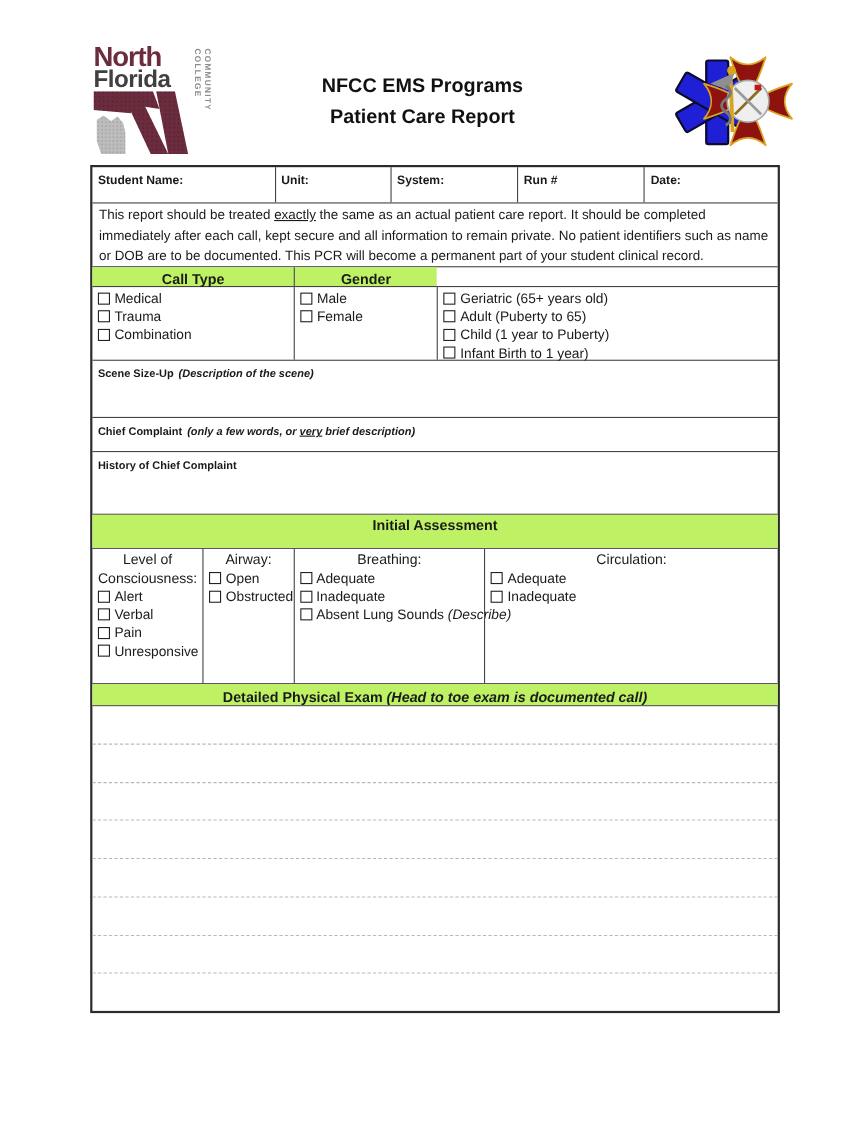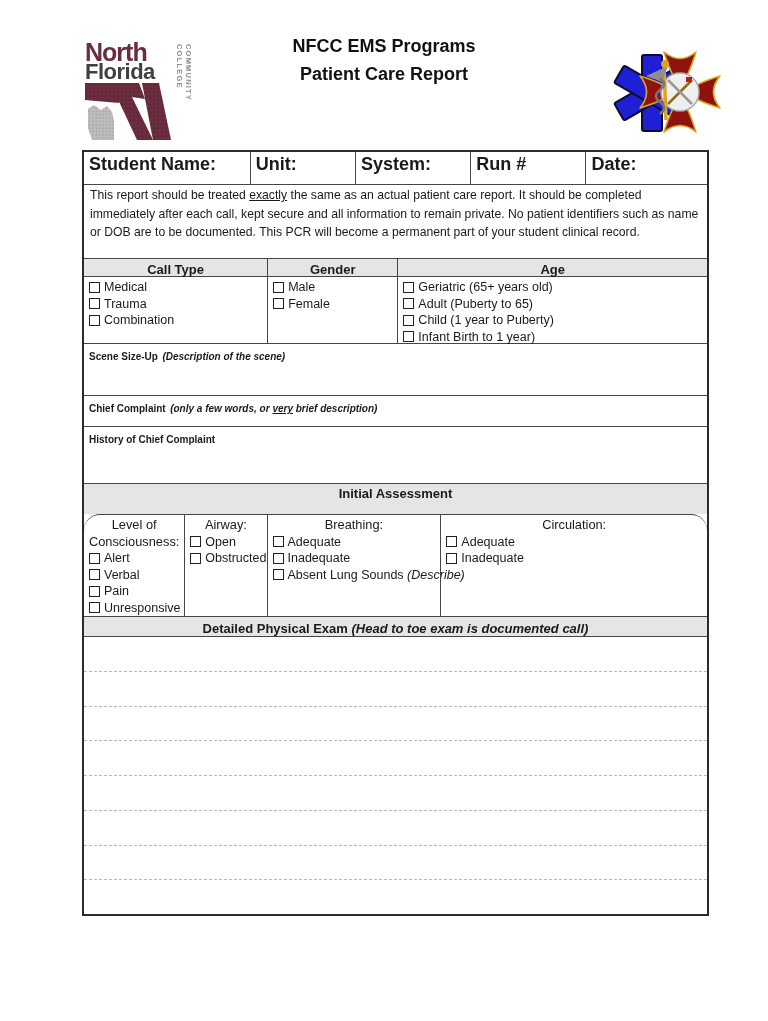--- a/index.html
+++ b/index.html
@@ -11,45 +11,45 @@
   .page{position:absolute;inset:0;padding-left:30px;}
 
   
   .hdr{position:absolute;left:0;top:0;width:768px;height:150px;}
   .nfcc-logo{position:absolute;left:85px;top:42px;width:100px;height:102px;}
   .nfcc-word1{font-weight:bold;font-size:25px;line-height:20px;letter-spacing:-1px;color:#6b2c3e;}
   .nfcc-word2{font-weight:bold;font-size:22px;line-height:20px;letter-spacing:-0.5px;color:#404040;}
   .nfcc-side{position:absolute;right:-8px;top:2px;height:100px;
     writing-mode:vertical-rl;font-size:7.5px;letter-spacing:1.2px;color:#8d8d8d;font-weight:bold;}
   .nfcc-shape{position:absolute;left:0;top:41px;}
-  .title-block{position:absolute;left:0;top:32px;width:768px;text-align:center;}
+  .title-block{position:absolute;left:0;top:64px;width:768px;text-align:center;}
   .title-line{font-weight:bold;font-size:18px;line-height:28px;color:#111;}
   .emblem{position:absolute;left:612px;top:44px;width:110px;height:96px;}
 
   
   .form{position:absolute;left:82px;top:150px;width:623px;border:2px solid #2b2b2b;background:#fff;}
   .row{box-sizing:border-box;display:flex;width:100%;}
   .row + .row{border-top:1px solid #454545;}
   .cell{box-sizing:border-box;padding:2px 5px;}
   .cell + .cell{border-left:1px solid #454545;}
-  .lbl{font-weight:bold;font-size:18px;}
-  .shade{background:#e5e5e5;font-weight:bold;font-size:13px;text-align:center;}
+  .lbl{font-weight:bold;font-size:11px;}
+  .shade{background:#bef264;font-weight:bold;font-size:13px;text-align:center;}
   .note{font-style:italic;}
   .u{text-decoration:underline;}
 
   .r-fields{height:32px;}
-  .r-para{height:74px;}
+  .r-para{height:58px;}
   .para{font-size:12.2px;line-height:18.6px;padding:1px 6px;}
   .r-hdr3{height:18px;line-height:17px;}
   .r-opts{height:67px;}
   .r-scene{height:52px;}
   .r-chief{height:31px;}
   .r-hist{height:57px;}
   .r-ia-hdr{height:31px;line-height:16px;}
-  .r-ia{height:102px;border-radius:16px;}
+  .r-ia{height:123px;}
   .r-pe-hdr{height:20px;line-height:19px;}
   .r-lines{height:278px;}
 
   
   .c-sname{width:26.6%;} .c-unit{width:16.9%;} .c-system{width:18.5%;}
   .c-run{width:18.5%;} .c-date{flex:1;}
   .c-call{width:29.4%;} .c-gender{width:20.9%;} .c-age{flex:1;}
   .c-loc{width:16.1%;} .c-air{width:13.2%;} .c-breath{width:27.9%;} .c-circ{flex:1;}
 
   .opt{display:flex;align-items:center;font-size:12.5px;line-height:16.5px;white-space:nowrap;}
@@ -151,21 +151,20 @@
 
     <div class="row r-para">
       <div class="para">
         <span>This report should be treated </span><span class="u">exactly</span><span> the same as an actual patient care report. It should be completed immediately after each call, kept secure and all information to remain private. No patient identifiers such as name or DOB are to be documented. This PCR will become a permanent part of your student clinical record.</span>
       </div>
     </div>
 
     <div class="row r-hdr3">
       <div class="cell shade c-call">Call Type</div>
       <div class="cell shade c-gender">Gender</div>
-      <div class="cell shade c-age">Age</div>
     </div>
 
     <div class="row r-opts">
       <div class="cell c-call">
         <div class="opt">
             <span class="cb"></span>
             <span>Medical</span>
           </div>
         <div class="opt">
             <span class="cb"></span>

